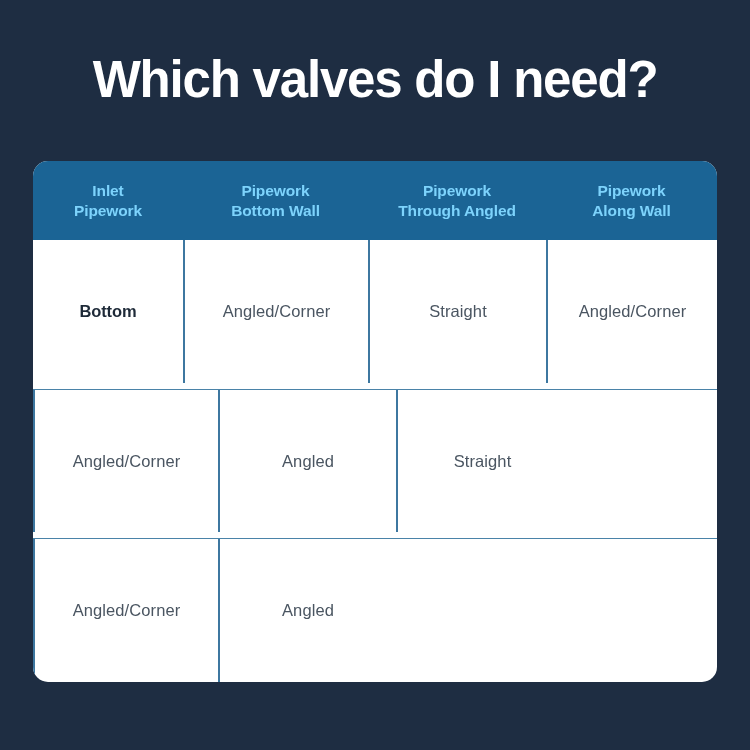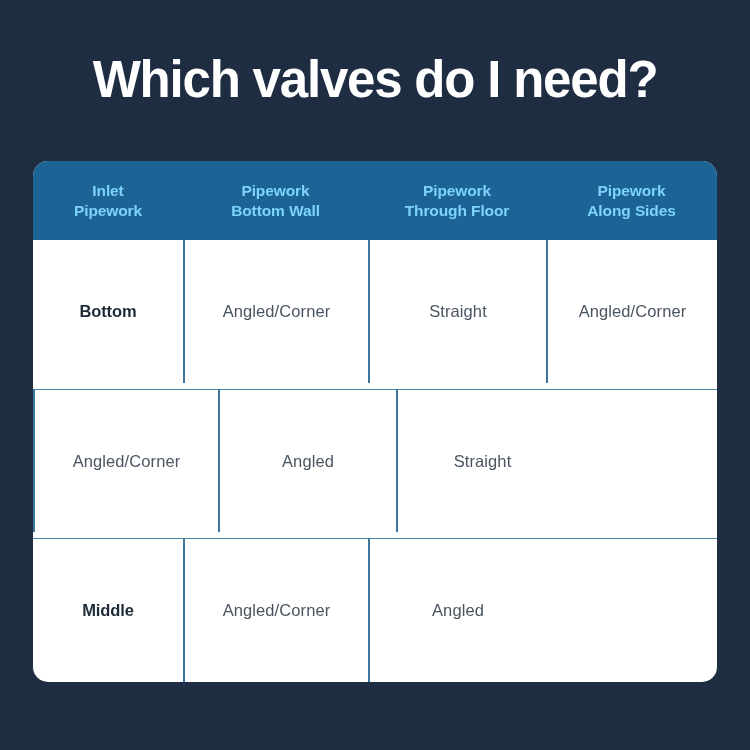--- a/index.html
+++ b/index.html
@@ -122,47 +122,46 @@
       </div>
       <div class="hcell col-1">
         <span>
           <span>Pipework</span><br>
           <span>Bottom Wall</span>
         </span>
       </div>
       <div class="hcell col-2">
         <span>
           <span>Pipework</span><br>
-          <span>Through Floor</span>
+          <span>Through Angled</span>
         </span>
       </div>
       <div class="hcell col-3">
         <span>
           <span>Pipework</span><br>
-          <span>Along Sides</span>
+          <span>Along Wall</span>
         </span>
       </div>
     </div>
 
     <div class="table-body">
 
       <div class="trow">
         <div class="tcell rowlabel col-0">Bottom</div>
         <div class="tcell div-left col-1">Angled/Corner</div>
         <div class="tcell div-left col-2">Straight</div>
         <div class="tcell div-left col-3">Angled/Corner</div>
       </div>
 
       <div class="trow">
         <div class="tcell div-left col-1">Angled/Corner</div>
         <div class="tcell div-left col-2">Angled</div>
         <div class="tcell div-left col-3">Straight</div>
       </div>
 
       <div class="trow">
-        <div class="tcell rowlabel col-0">Middle</div>
         <div class="tcell div-left col-1">Angled/Corner</div>
         <div class="tcell div-left col-2">Angled</div>
       </div>
 
     </div>
   </div>
 </div>
 
 </body></html>

